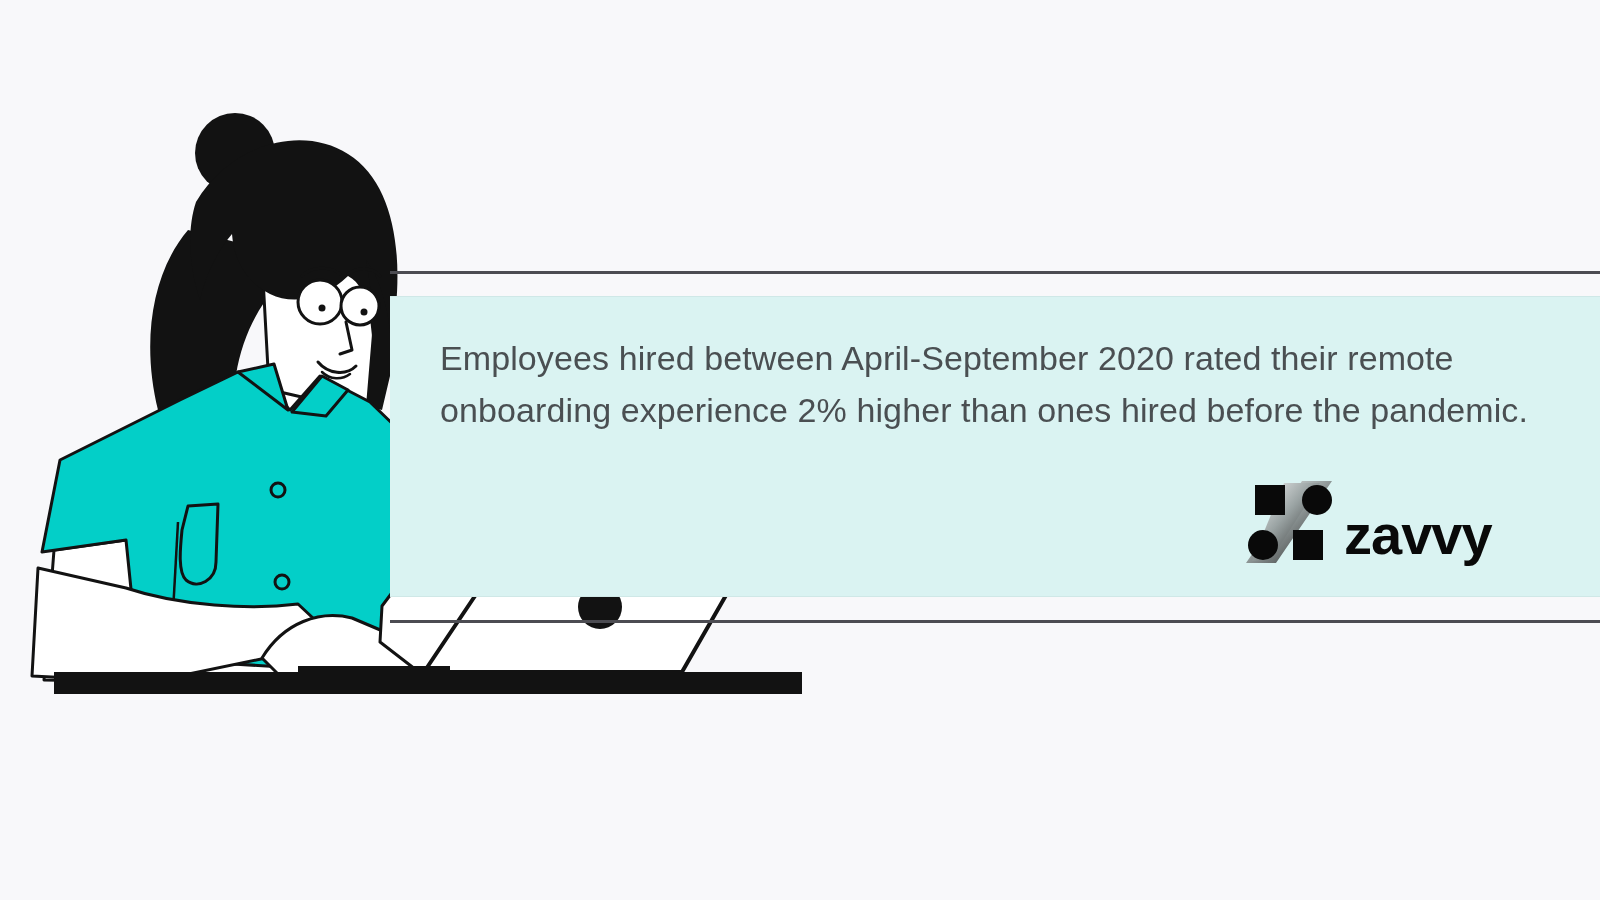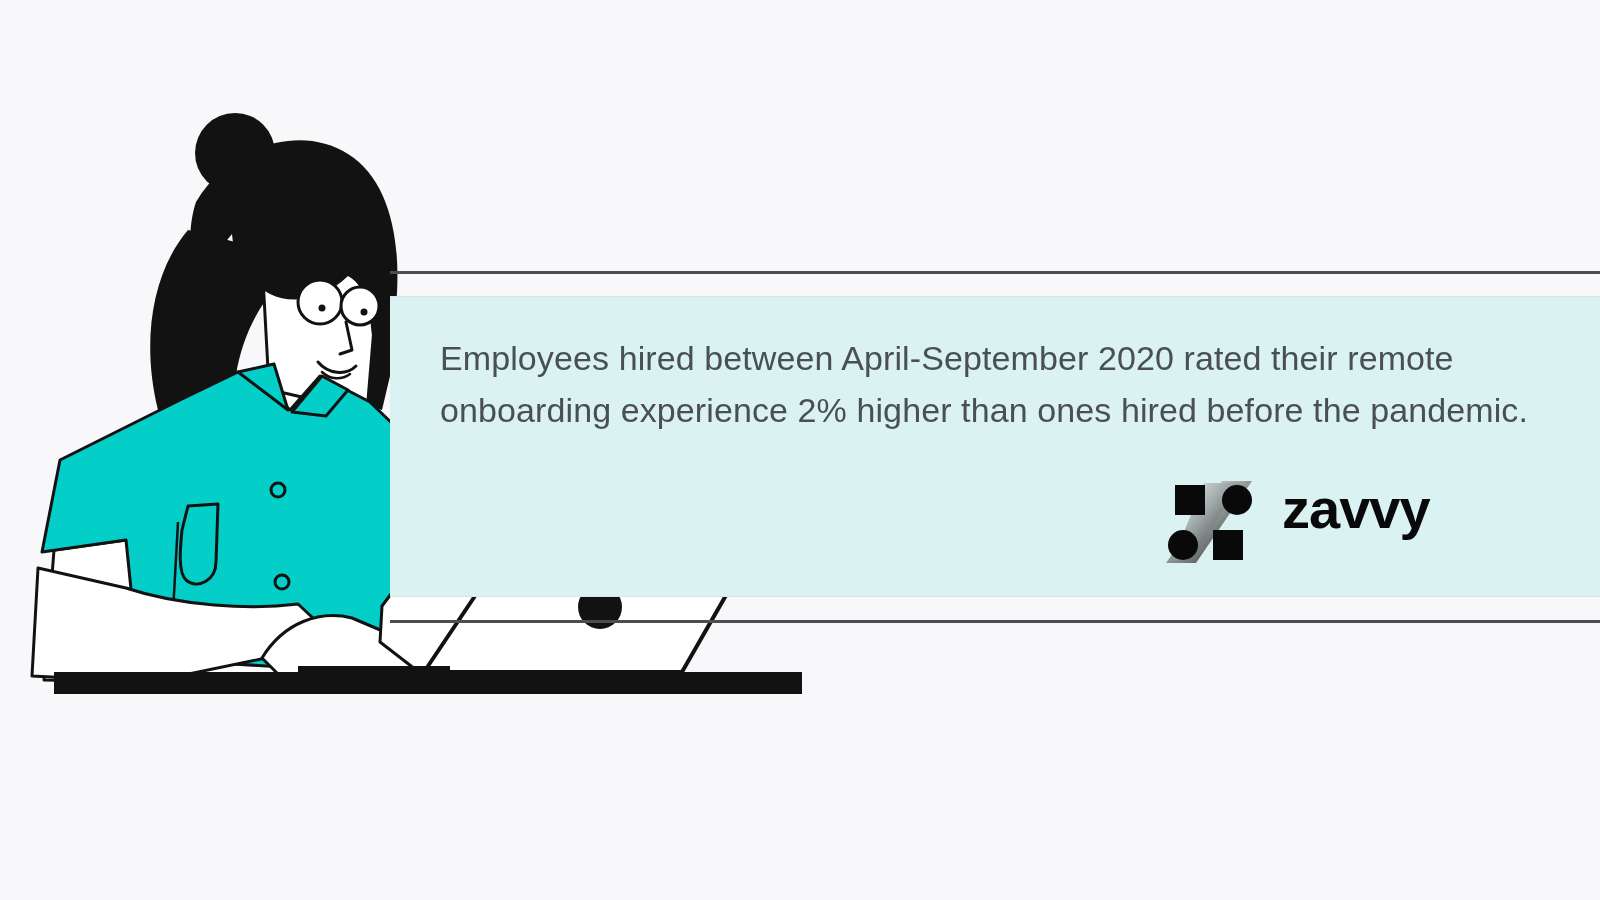--- a/index.html
+++ b/index.html
@@ -62,25 +62,25 @@
     line-height: 52px;
     color: #4a4f52;
     font-weight: 400;
     letter-spacing: 0.1px;
     white-space: pre-wrap;
   }
 
   
   .logo-wrap {
     position: absolute;
-    left: 1166px;
+    left: 1246px;
     top: 481px;
     display: flex;
-    align-items: flex-start;
-    gap: 30px;
+    align-items: flex-end;
+    gap: 12px;
   }
   .logo-mark {
     width: 86px;
     height: 82px;
     display: block;
   }
   .logo-word {
     font-size: 56px;
     font-weight: 700;
     color: #090909;

